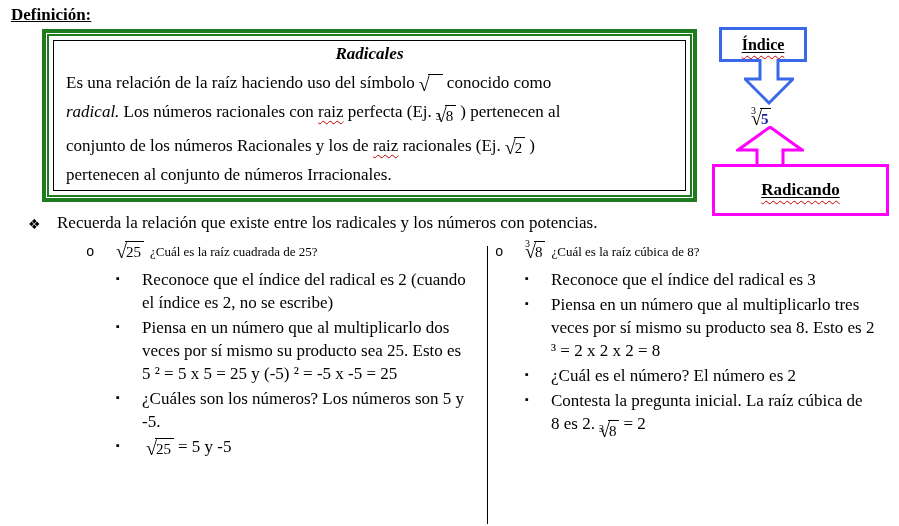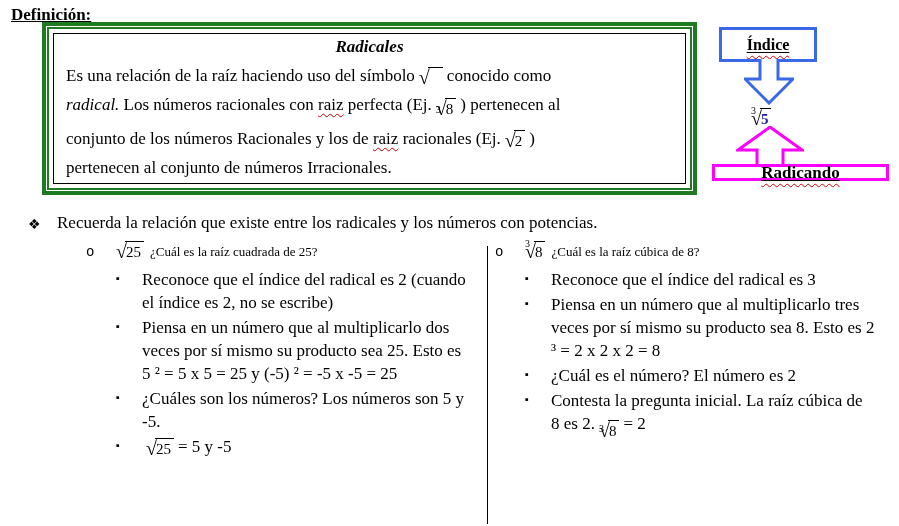--- a/index.html
+++ b/index.html
@@ -12,21 +12,21 @@
     position:relative; background:#fff; overflow:hidden;
     font-family:"Liberation Serif", serif; color:#000; font-size:17px;
   }
   
   .doc-heading{
     position:absolute; left:11px; top:5px;
     font-weight:bold; text-decoration:underline; font-size:17px;
   }
   
   .box-outer{
-    position:absolute; left:42px; top:22px; width:655px; height:173px;
+    position:absolute; left:42px; top:29px; width:655px; height:173px;
     border:4px solid var(--green);
   }
   .box-mid{ position:absolute; inset:1px; border:2px solid var(--green); }
   .box-inner{
     position:absolute; inset:4px; border:1px solid #000;
     padding:3px 12px 0 12px;
   }
   .box-title{ text-align:center; font-weight:bold; font-style:italic; font-size:17px; }
   .box-par{ margin-top:4px; line-height:29px; font-size:17px; }
   .it{ font-style:italic; }
@@ -35,22 +35,22 @@
   .rad{ display:inline-flex; align-items:flex-start; white-space:nowrap; margin:0 4px; vertical-align:-3px;}
   .rad .idx{ font-size:10px; margin-right:-5px; margin-top:-3px; position:relative; z-index:1; font-weight:normal;}
   .rad .sign{ font-size:20px; line-height:20px; font-weight:normal;}
   .rad .cand{ font-size:15px; line-height:16px; border-top:1px solid #000; padding:2px 3px 0 1px; margin-left:-2px;}
   .rad .cand-empty{ width:15px; height:17px; border-top:1px solid #000; margin-left:-2px;}
   
   .lbl-box{
     position:absolute; display:flex; align-items:center; justify-content:center;
     background:#fff; font-weight:bold;
   }
-  .indice-box{ left:719px; top:27px; width:98px; height:35px; border:3px solid var(--blue); font-size:16px;}
-  .radicando-box{ left:712px; top:164px; width:177px; height:17px; border:3px solid var(--magenta); font-size:17px;}
+  .indice-box{ left:719px; top:27px; width:88px; height:35px; border:3px solid var(--blue); font-size:16px;}
+  .radicando-box{ left:712px; top:164px; width:177px; height:52px; border:3px solid var(--magenta); font-size:17px;}
   .wavy{ text-decoration:underline wavy var(--wavy-red) 1px; text-underline-offset:5px;}
   .ul{ text-decoration:underline solid #000 1px; text-underline-offset:2px;}
   .arrow{ position:absolute; }
   .arrow-blue{ left:744px; top:59px; }
   .arrow-blue path{ fill:#fff; stroke:var(--blue); stroke-width:3; }
   .arrow-magenta{ left:736px; top:126px; }
   .arrow-magenta path{ fill:#fff; stroke:var(--magenta); stroke-width:3; }
   .diagram-rad{ position:absolute; left:747px; top:96px; font-size:17px;}
   .diagram-rad .cand{ color:var(--radicand-blue); font-weight:bold; }
   

